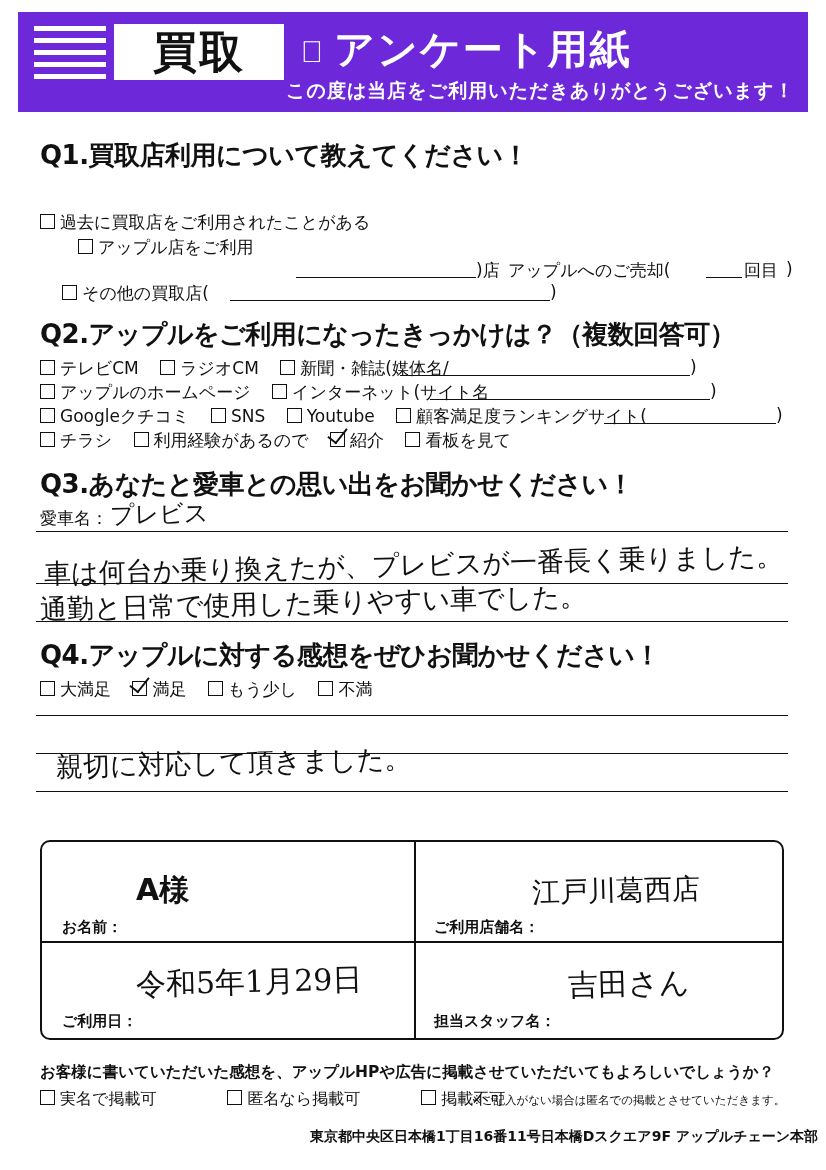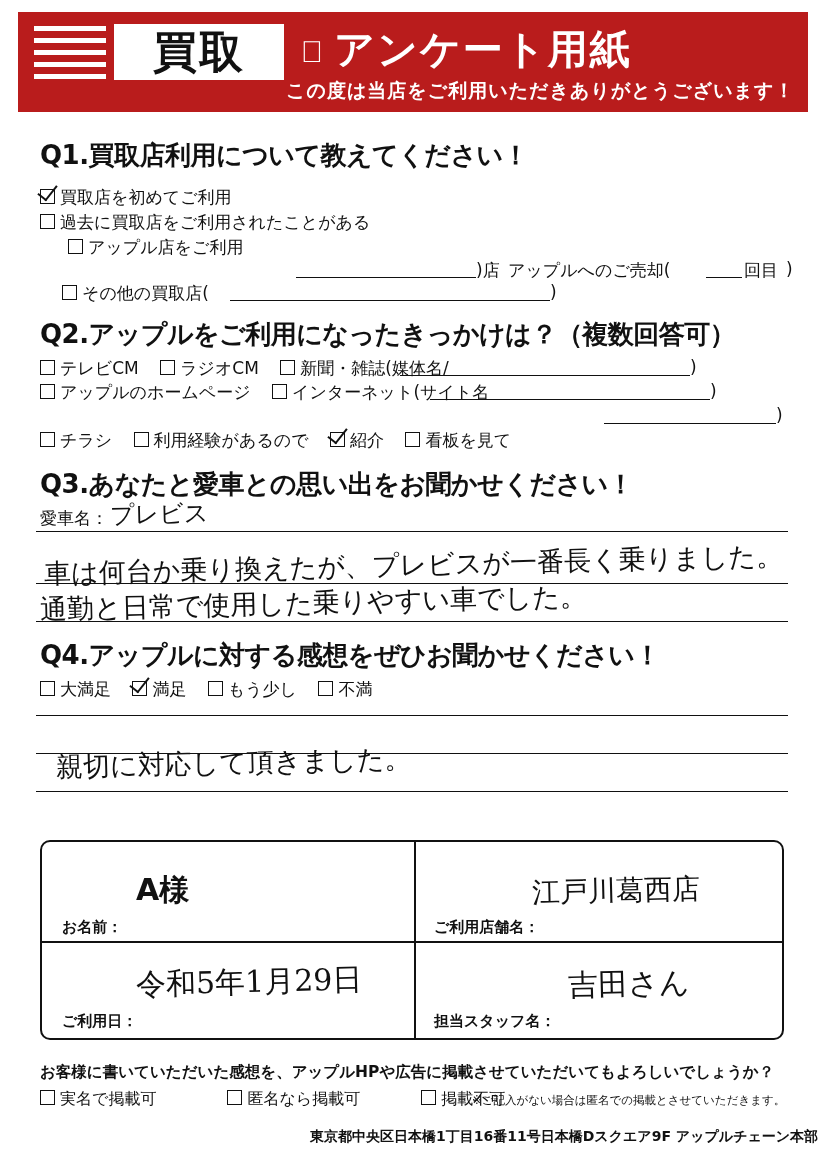--- a/index.html
+++ b/index.html
@@ -23,21 +23,21 @@
     padding: 0;
   }
 
   
   .banner {
     position: absolute;
     left: 18px;
     top: 12px;
     width: 790px;
     height: 100px;
-    background: #b91c1c;
+    background: #6d28d9;
     overflow: hidden;
   }
   .banner .kaitori {
     position: absolute;
     left: 96px;
     top: 12px;
     width: 170px;
     height: 56px;
     background: #ffffff;
     color: #111111;
@@ -230,27 +230,24 @@
         <i></i>
     </div>
     <div class="kaitori">買取</div>
     <div class="apple-mark"></div>
     <div class="title-main">アンケート用紙</div>
     <div class="title-sub">この度は当店をご利用いただきありがとうございます！</div>
   </div>
 
   <div class="q-head" style="left:40px; top:138px;">Q1.買取店利用について教えてください！</div>
 
-  <div class="cb-row" style="left:40px; top:186px;">
-    <span class="cb checked"></span><span>買取店を初めてご利用</span>
-  </div>
   <div class="cb-row" style="left:40px; top:211px;">
     <span class="cb"></span><span>過去に買取店をご利用されたことがある</span>
   </div>
-  <div class="cb-row" style="left:68px; top:236px;">
+  <div class="cb-row" style="left:78px; top:236px;">
     <span class="cb"></span><span>アップル店をご利用</span>
   </div>
 
   <div class="rule-line" style="left:296px; top:277px; width:180px;"></div>
   <div class="cb-row" style="left:476px; top:259px;">)店</div>
   <div class="cb-row" style="left:508px; top:259px;text-align:center;">アップルへのご売却(</div>
   <div class="rule-line" style="left:706px; top:277px; width:36px;"></div>
   <div class="cb-row" style="left:744px; top:259px;">回目</div>
   <div class="cb-row" style="left:786px; top:259px;">)</div>
 
@@ -270,20 +267,26 @@
   <div class="rule-line" style="left:400px; top:375px; width:290px;"></div>
   <div class="cb-row" style="left:690px; top:357px;">)</div>
 
   <div class="cb-row" style="left:40px; top:381px;">
     <span class="cb-item"><span class="cb"></span><span>アップルのホームページ</span></span>
     <span class="cb-item"><span class="cb"></span><span>インターネット(サイト名</span></span>
   </div>
   <div class="rule-line" style="left:430px; top:399px; width:280px;"></div>
   <div class="cb-row" style="left:710px; top:381px;">)</div>
 
+  <div class="cb-row" style="left:40px; top:405px;">
+    <span class="cb-item"><span class="cb"></span><span>Googleクチコミ</span></span>
+    <span class="cb-item"><span class="cb"></span><span>SNS</span></span>
+    <span class="cb-item"><span class="cb"></span><span>Youtube</span></span>
+    <span class="cb-item"><span class="cb"></span><span>顧客満足度ランキングサイト(</span></span>
+  </div>
   <div class="rule-line" style="left:604px; top:423px; width:172px;"></div>
   <div class="cb-row" style="left:776px; top:405px;">)</div>
 
   <div class="cb-row" style="left:40px; top:429px;">
     <span class="cb-item"><span class="cb"></span><span>チラシ</span></span>
     <span class="cb-item"><span class="cb"></span><span>利用経験があるので</span></span>
     <span class="cb-item"><span class="cb checked"></span><span>紹介</span></span>
     <span class="cb-item"><span class="cb"></span><span>看板を見て</span></span>
   </div>
 

